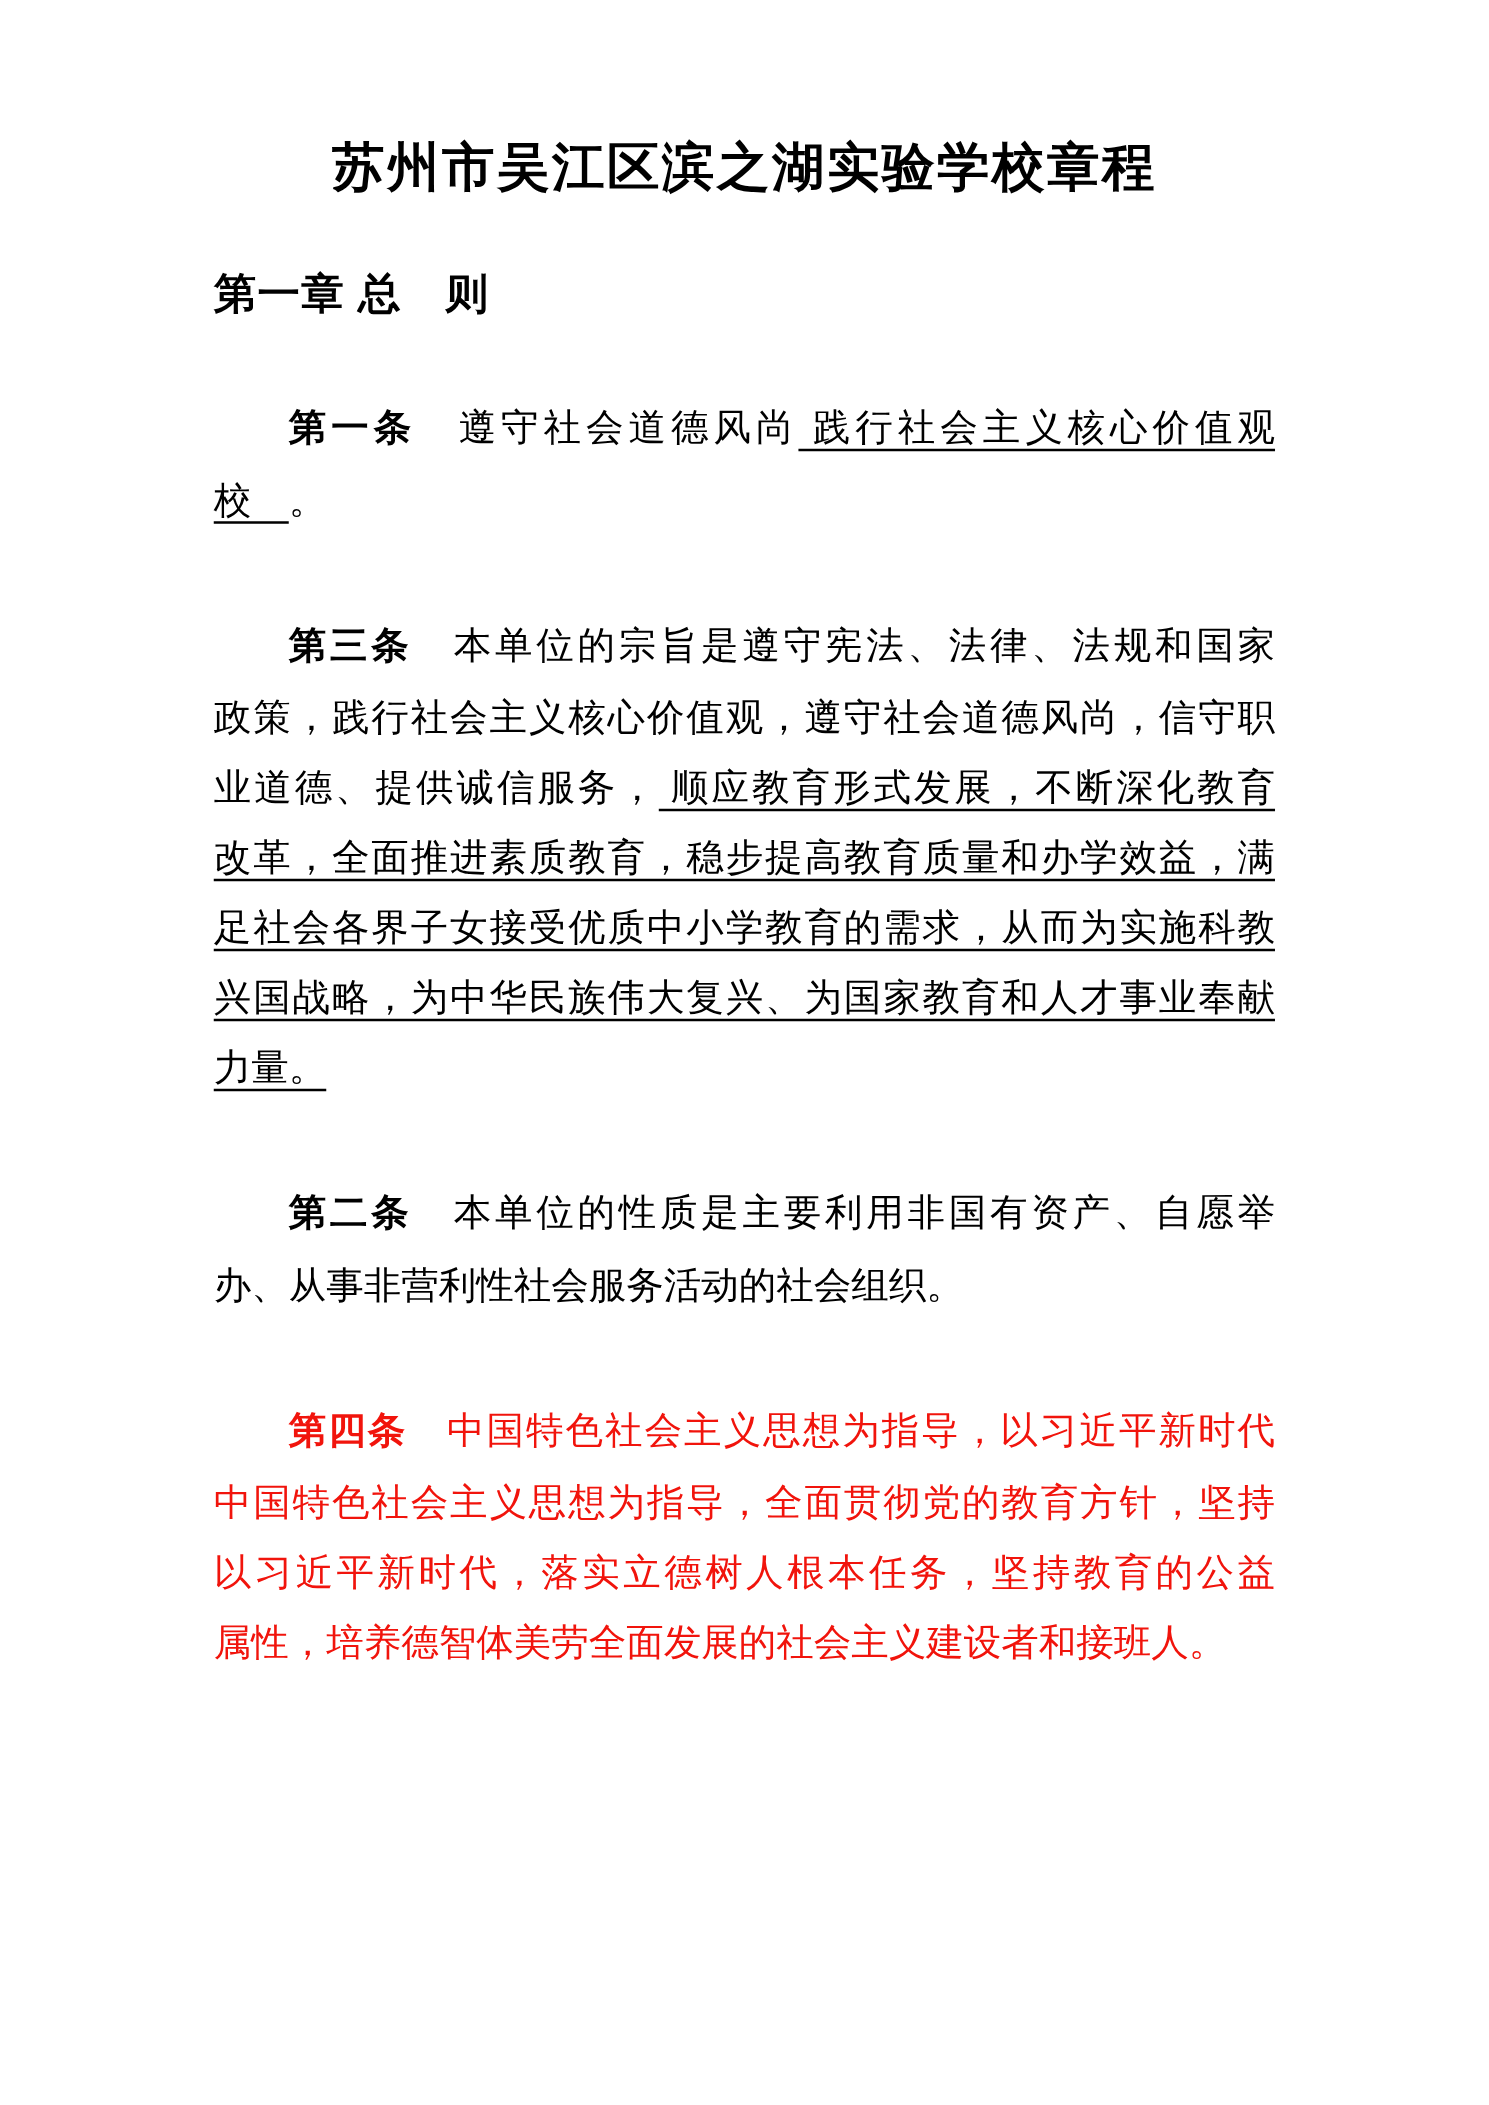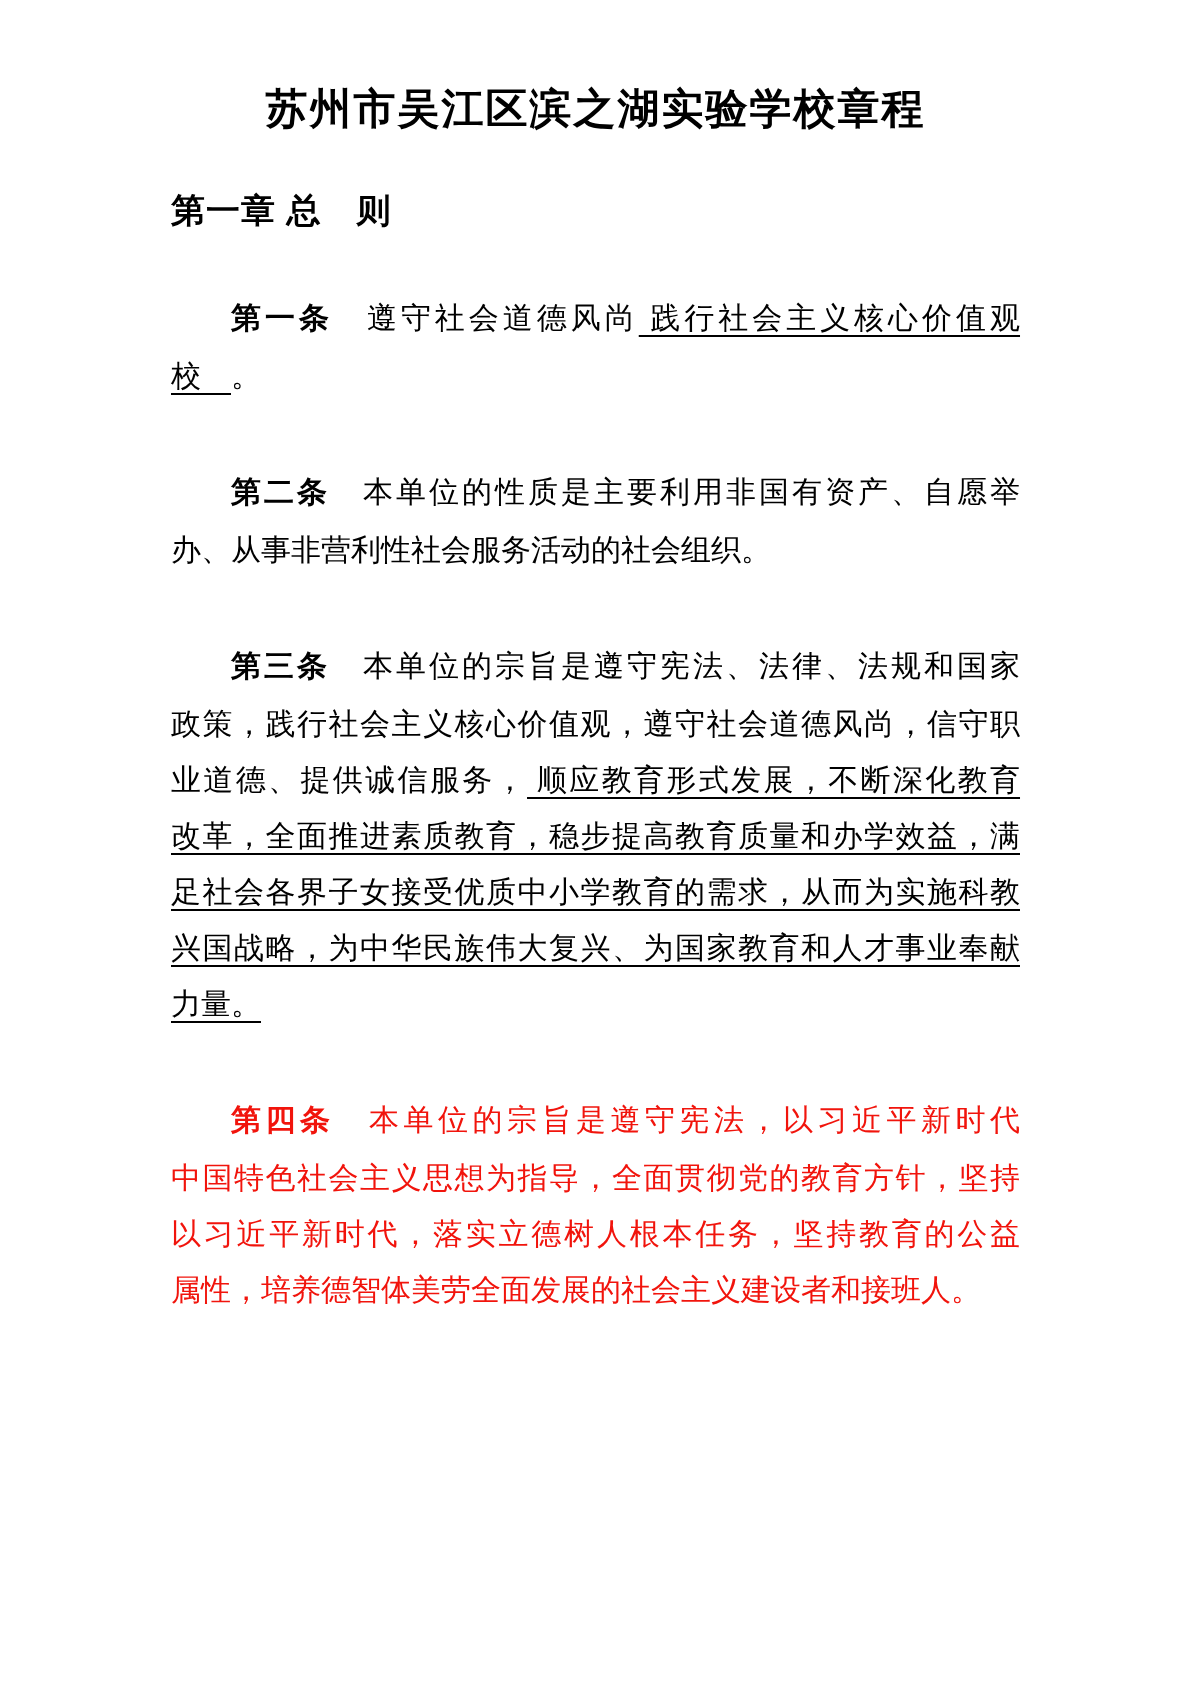--- a/index.html
+++ b/index.html
@@ -7,21 +7,21 @@
   body {
     width: 1191px;
     height: 1684px;
     font-family: "Liberation Serif", serif;
     color: #000000;
   }
   .page {
     width: 1191px;
     height: 1684px;
     background: #ffffff;
-    padding: 84px 171px 0 171px;
+    padding: 109px 171px 0 171px;
     overflow: hidden;
   }
   .doc-title {
     font-family: "Liberation Sans", sans-serif;
     font-weight: 700;
     font-size: 42px;
     line-height: 50px;
     text-align: center;
     letter-spacing: 2px;
     white-space: pre;
@@ -62,32 +62,32 @@
 
 <div class="page">
   <div class="doc-title">苏州市吴江区滨之湖实验学校章程</div>
   <div class="chapter-heading">第一章 总　则</div>
   <div class="articles">
       <div class="article">
         <div class="line indent fill"><span class="article-label">第一条</span><span>　遵守社会道德风尚</span><span class="u"> 践行社会主义核心价值观</span></div>
         <div class="line"><span class="u">校　</span><span>。</span></div>
       </div>
       <div class="article">
-        <div class="line indent fill"><span class="article-label">第二条</span><span>　本单位的性质是主要利用非国有资产、自愿举</span></div>
-        <div class="line"><span>办、从事非营利性社会服务活动的社会组织。</span></div>
-      </div>
-      <div class="article">
         <div class="line indent fill"><span class="article-label">第三条</span><span>　本单位的宗旨是遵守宪法、法律、法规和国家</span></div>
         <div class="line fill"><span>政策，践行社会主义核心价值观，遵守社会道德风尚，信守职</span></div>
         <div class="line fill"><span>业道德、提供诚信服务，</span><span class="u"> 顺应教育形式发展，不断深化教育</span></div>
         <div class="line fill"><span class="u">改革，全面推进素质教育，稳步提高教育质量和办学效益，满</span></div>
         <div class="line fill"><span class="u">足社会各界子女接受优质中小学教育的需求，从而为实施科教</span></div>
         <div class="line fill"><span class="u">兴国战略，为中华民族伟大复兴、为国家教育和人才事业奉献</span></div>
         <div class="line"><span class="u">力量。</span></div>
       </div>
+      <div class="article">
+        <div class="line indent fill"><span class="article-label">第二条</span><span>　本单位的性质是主要利用非国有资产、自愿举</span></div>
+        <div class="line"><span>办、从事非营利性社会服务活动的社会组织。</span></div>
+      </div>
       <div class="article" style="color: rgb(241, 20, 12);">
-        <div class="line indent fill"><span class="article-label">第四条</span><span>　本单位的宗旨是遵守宪法，以习近平新时代</span></div>
+        <div class="line indent fill"><span class="article-label">第四条</span><span>　中国特色社会主义思想为指导，以习近平新时代</span></div>
         <div class="line fill"><span>中国特色社会主义思想为指导，全面贯彻党的教育方针，坚持</span></div>
         <div class="line fill"><span>以习近平新时代，落实立德树人根本任务，坚持教育的公益</span></div>
         <div class="line"><span>属性，培养德智体美劳全面发展的社会主义建设者和接班人。</span></div>
       </div>
     </div>
 </div>
 
 </body></html>

